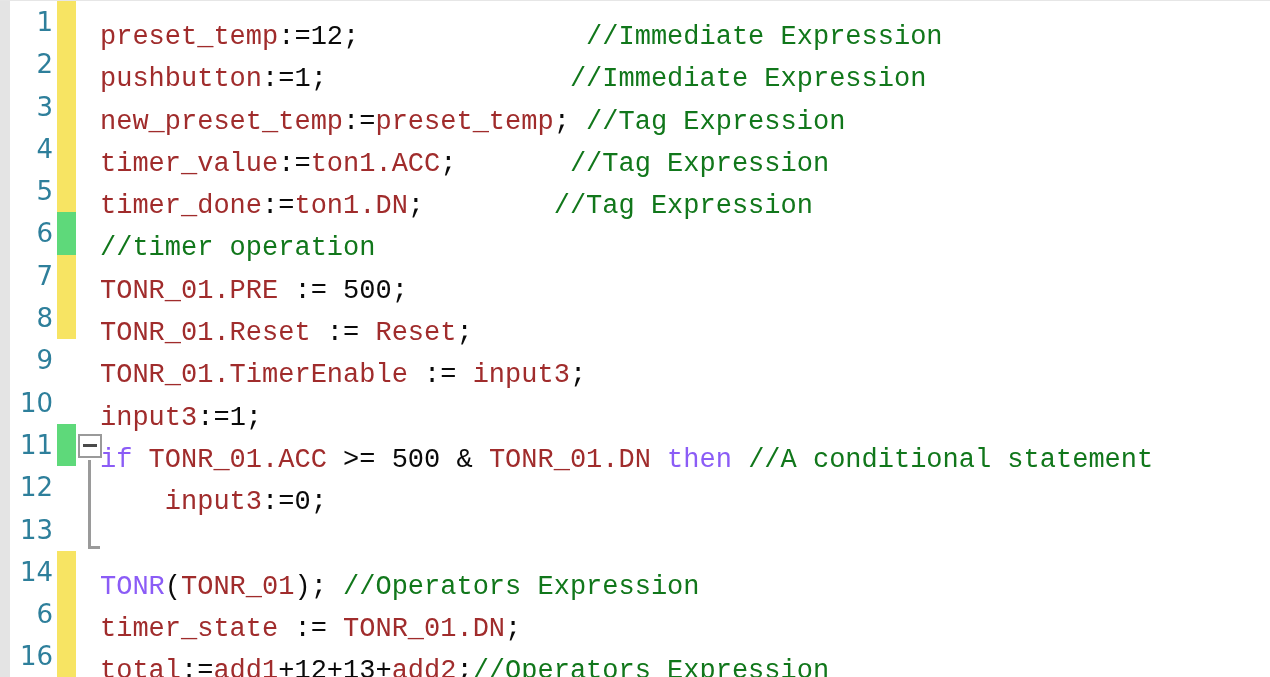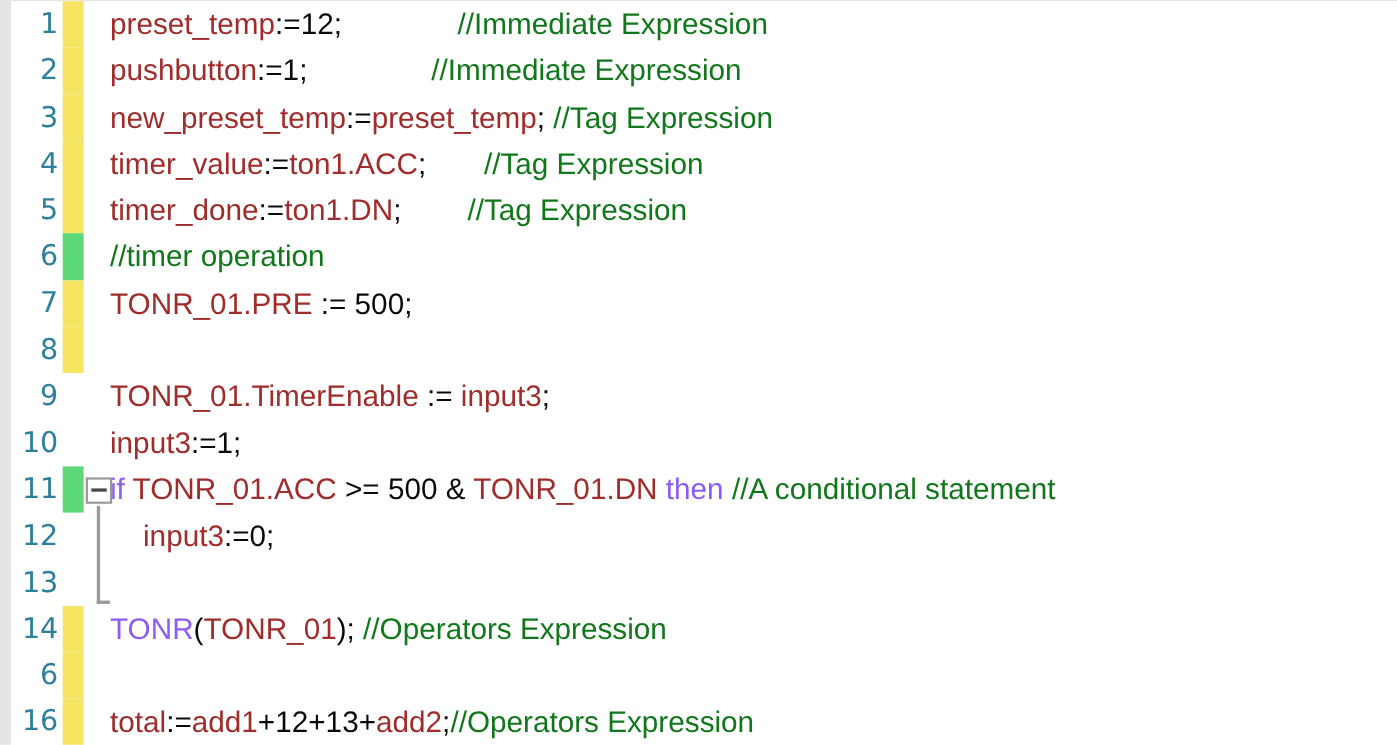--- a/index.html
+++ b/index.html
@@ -71,23 +71,23 @@
     height: 42.3px;
   }
   .gutter.modified { background: #f7e463; }
   .gutter.added    { background: #5ed97a; }
   .gutter.none     { background: transparent; }
 
   
   .code-text {
     position: absolute;
     left: 100px;
-    top: 0;
+    top: 15px;
     white-space: pre;
-    font-family: Liberation Sans, sans-serif;
+    font-family: Liberation Mono, monospace;
     font-size: 27px;
   }
 
   
   .tok-tag      { color: #a02c2c; }           
   .tok-keyword  { color: #8b5cf6; }           
   .tok-comment  { color: #11771b; }           
   .tok-plain    { color: #0a0a0a; }           
 
   
@@ -138,28 +138,28 @@
   <div id="left-rail"></div>
 
   <div id="code-lines">
       <div class="code-line"><div class="ln">1</div><div class="gutter modified"></div><div class="code-text"><span class="tok-tag">preset_temp</span><span class="tok-plain">:=</span><span class="tok-plain">12</span><span class="tok-plain">;</span><span class="tok-plain">              </span><span class="tok-comment">//Immediate Expression</span></div></div>
       <div class="code-line"><div class="ln">2</div><div class="gutter modified"></div><div class="code-text"><span class="tok-tag">pushbutton</span><span class="tok-plain">:=</span><span class="tok-plain">1</span><span class="tok-plain">;</span><span class="tok-plain">               </span><span class="tok-comment">//Immediate Expression</span></div></div>
       <div class="code-line"><div class="ln">3</div><div class="gutter modified"></div><div class="code-text"><span class="tok-tag">new_preset_temp</span><span class="tok-plain">:=</span><span class="tok-tag">preset_temp</span><span class="tok-plain">;</span><span class="tok-plain"> </span><span class="tok-comment">//Tag Expression</span></div></div>
       <div class="code-line"><div class="ln">4</div><div class="gutter modified"></div><div class="code-text"><span class="tok-tag">timer_value</span><span class="tok-plain">:=</span><span class="tok-tag">ton1.ACC</span><span class="tok-plain">;</span><span class="tok-plain">       </span><span class="tok-comment">//Tag Expression</span></div></div>
       <div class="code-line"><div class="ln">5</div><div class="gutter modified"></div><div class="code-text"><span class="tok-tag">timer_done</span><span class="tok-plain">:=</span><span class="tok-tag">ton1.DN</span><span class="tok-plain">;</span><span class="tok-plain">        </span><span class="tok-comment">//Tag Expression</span></div></div>
       <div class="code-line"><div class="ln">6</div><div class="gutter added"></div><div class="code-text"><span class="tok-comment">//timer operation</span></div></div>
       <div class="code-line"><div class="ln">7</div><div class="gutter modified"></div><div class="code-text"><span class="tok-tag">TONR_01.PRE</span><span class="tok-plain"> := </span><span class="tok-plain">500</span><span class="tok-plain">;</span></div></div>
-      <div class="code-line"><div class="ln">8</div><div class="gutter modified"></div></div>
+      <div class="code-line"><div class="ln">8</div><div class="gutter modified"></div><div class="code-text"><span class="tok-tag">TONR_01.Reset</span><span class="tok-plain"> := </span><span class="tok-tag">Reset</span><span class="tok-plain">;</span></div></div>
       <div class="code-line"><div class="ln">9</div><div class="gutter none"></div><div class="code-text"><span class="tok-tag">TONR_01.TimerEnable</span><span class="tok-plain"> := </span><span class="tok-tag">input3</span><span class="tok-plain">;</span></div></div>
       <div class="code-line"><div class="ln">10</div><div class="gutter none"></div><div class="code-text"><span class="tok-tag">input3</span><span class="tok-plain">:=</span><span class="tok-plain">1</span><span class="tok-plain">;</span></div></div>
       <div class="code-line"><div class="ln">11</div><div class="gutter added"></div><div class="code-text"><span class="tok-keyword">if</span><span class="tok-plain"> </span><span class="tok-tag">TONR_01.ACC</span><span class="tok-plain"> &gt;= </span><span class="tok-plain">500</span><span class="tok-plain"> &amp; </span><span class="tok-tag">TONR_01.DN</span><span class="tok-plain"> </span><span class="tok-keyword">then</span><span class="tok-plain"> </span><span class="tok-comment">//A conditional statement</span></div></div>
       <div class="code-line"><div class="ln">12</div><div class="gutter none"></div><div class="code-text"><span class="tok-plain">    </span><span class="tok-tag">input3</span><span class="tok-plain">:=</span><span class="tok-plain">0</span><span class="tok-plain">;</span></div></div>
       <div class="code-line"><div class="ln">13</div><div class="gutter none"></div></div>
       <div class="code-line"><div class="ln">14</div><div class="gutter modified"></div><div class="code-text"><span class="tok-keyword">TONR</span><span class="tok-plain">(</span><span class="tok-tag">TONR_01</span><span class="tok-plain">)</span><span class="tok-plain">; </span><span class="tok-comment">//Operators Expression</span></div></div>
-      <div class="code-line"><div class="ln">6</div><div class="gutter modified"></div></div>
+      <div class="code-line"><div class="ln">6</div><div class="gutter modified"></div><div class="code-text"><span class="tok-tag">timer_state</span><span class="tok-plain"> := </span><span class="tok-tag">TONR_01.DN</span><span class="tok-plain">;</span></div></div>
       <div class="code-line"><div class="ln">16</div><div class="gutter modified"></div><div class="code-text"><span class="tok-tag">total</span><span class="tok-plain">:=</span><span class="tok-tag">add1</span><span class="tok-plain">+</span><span class="tok-plain">12</span><span class="tok-plain">+</span><span class="tok-plain">13</span><span class="tok-plain">+</span><span class="tok-tag">add2</span><span class="tok-plain">;</span><span class="tok-comment">//Operators Expression</span></div></div>
     </div>
 
   <div id="fold-widget">
     <div class="minus"></div>
   </div>
   <div id="fold-bracket"></div>
   <div id="fold-bracket-foot"></div>
 
 </div>

